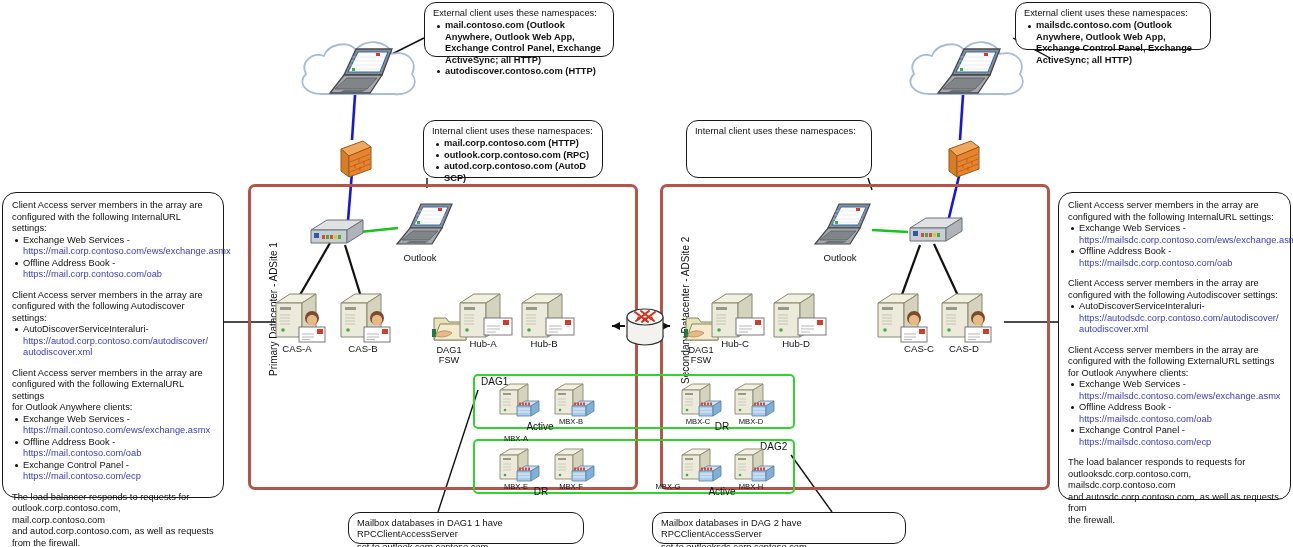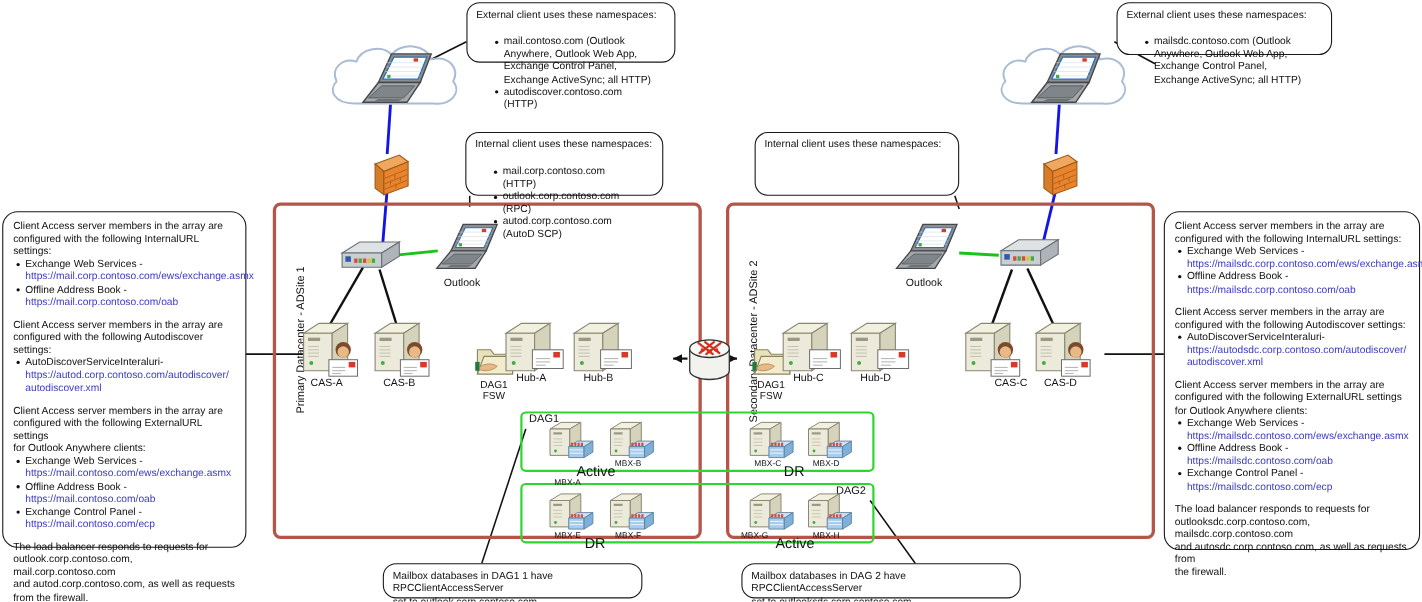--- a/index.html
+++ b/index.html
@@ -12,21 +12,21 @@
     background:#ffffff;
     border:1.6px solid #1a1a1a;
     border-radius:12px;
     box-sizing:border-box;
     padding:5px 8px 6px 8px;
     font-size:9.3px;
     line-height:11.4px;
     color:#111;
   }
   .callout .hdr{display:block;margin:0 0 1px 0;}
-  .callout ul{margin:13px;padding:0 0 0 12px;list-style:none;}
+  .callout ul{margin:0;padding:0 0 0 12px;list-style:none;font-weight:bold;}
   .callout li{position:relative;margin:0;padding:0 0 0 0;}
   .callout li:before{content:"";position:absolute;left:-8px;top:4.4px;width:3px;height:3px;border-radius:50%;background:#111;}
   .lnk{color:#3b3bc4;}
   .blk{color:#111;}
 
   
   .sidebox{
     position:absolute;background:#fff;border:1.6px solid #1a1a1a;border-radius:14px;
     box-sizing:border-box;padding:7px 9px;font-size:9.3px;line-height:11.5px;color:#111;
   }
@@ -45,21 +45,21 @@
   }
 
   
   .dag{
     position:absolute;border:2.6px solid #2fd52f;border-radius:5px;box-sizing:border-box;background:transparent;
   }
   .dag-label{position:absolute;font-size:10px;color:#111;background:#fff;padding:0 1px;}
 
   
   .nlabel{position:absolute;font-size:9.6px;color:#111;text-align:center;white-space:nowrap;}
-  .slabel{position:absolute;font-size:13px;color:#111;text-align:center;white-space:nowrap;}
+  .slabel{position:absolute;font-size:10px;color:#111;text-align:center;white-space:nowrap;}
   .mlabel{position:absolute;font-size:7.6px;color:#111;text-align:center;white-space:nowrap;}
 
   
   .icon{position:absolute;}
   svg{display:block;overflow:visible;}
   .lines{position:absolute;left:0;top:0;width:1293px;height:547px;pointer-events:none;}
 </style>
 </head>
 <body>
 
@@ -718,21 +718,21 @@
           <rect x="25" y="22.5" width="2" height="3"></rect>
           <rect x="28" y="22.5" width="2" height="3"></rect>
           <rect x="31" y="22.5" width="2" height="3"></rect>
         </g>
       <g stroke="#ffffff" stroke-width="0.7">
           <line x1="21" y1="29" x2="33" y2="29"></line>
           <line x1="21" y1="32" x2="33" y2="32"></line>
         </g>
     </svg>
   </div>
-  <div class="mlabel" style="left:664px;top:482px;width:44px;">MBX-G</div>
+  <div class="mlabel" style="left:646px;top:482px;width:44px;">MBX-G</div>
 
   <div class="icon" style="left:732px;top:445px;">
     <svg width="44" height="40" viewBox="0 0 44 40">
       <polygon points="3,10 13,4 31,4 21,10" fill="#f2f0de" stroke="#8a8772" stroke-width="0.9"></polygon>
       <polygon points="3,10 21,10 21,34 3,34" fill="#eceada" stroke="#8a8772" stroke-width="0.9"></polygon>
       <polygon points="21,10 31,4 31,28 21,34" fill="#d6d3bd" stroke="#8a8772" stroke-width="0.9"></polygon>
       <rect x="6" y="13" width="8" height="2" fill="#9b9884"></rect>
       <g stroke="#b8b5a1" stroke-width="0.6">
           <line x1="6" y1="19" x2="14" y2="19"></line>
           <line x1="6" y1="22" x2="14" y2="22"></line>
@@ -783,21 +783,21 @@
 
   <div class="callout" style="left:686px;top:120px;width:186px;height:58px;">
     <span class="hdr">Internal client uses these namespaces:</span>
   </div>
 
   <div class="callout" style="left:348px;top:512px;width:236px;height:32px;">
     <span class="hdr">Mailbox databases in DAG1 1 have RPCClientAccessServer</span>
     <span class="hdr">set to outlook.corp.contoso.com</span>
   </div>
 
-  <div class="callout" style="left:674px;top:512px;width:254px;height:32px;">
+  <div class="callout" style="left:652px;top:512px;width:254px;height:32px;">
     <span class="hdr">Mailbox databases in DAG 2 have RPCClientAccessServer</span>
     <span class="hdr">set to outlooksdc.corp.contoso.com</span>
   </div>
 
   <div class="sidebox" style="left:2px;top:192px;width:222px;height:306px;">
     <div>Client Access server members in the array are</div>
     <div>configured with the following InternalURL settings:</div>
     <ul>
       <li>
         <span class="blk">Exchange Web Services -</span><br>

